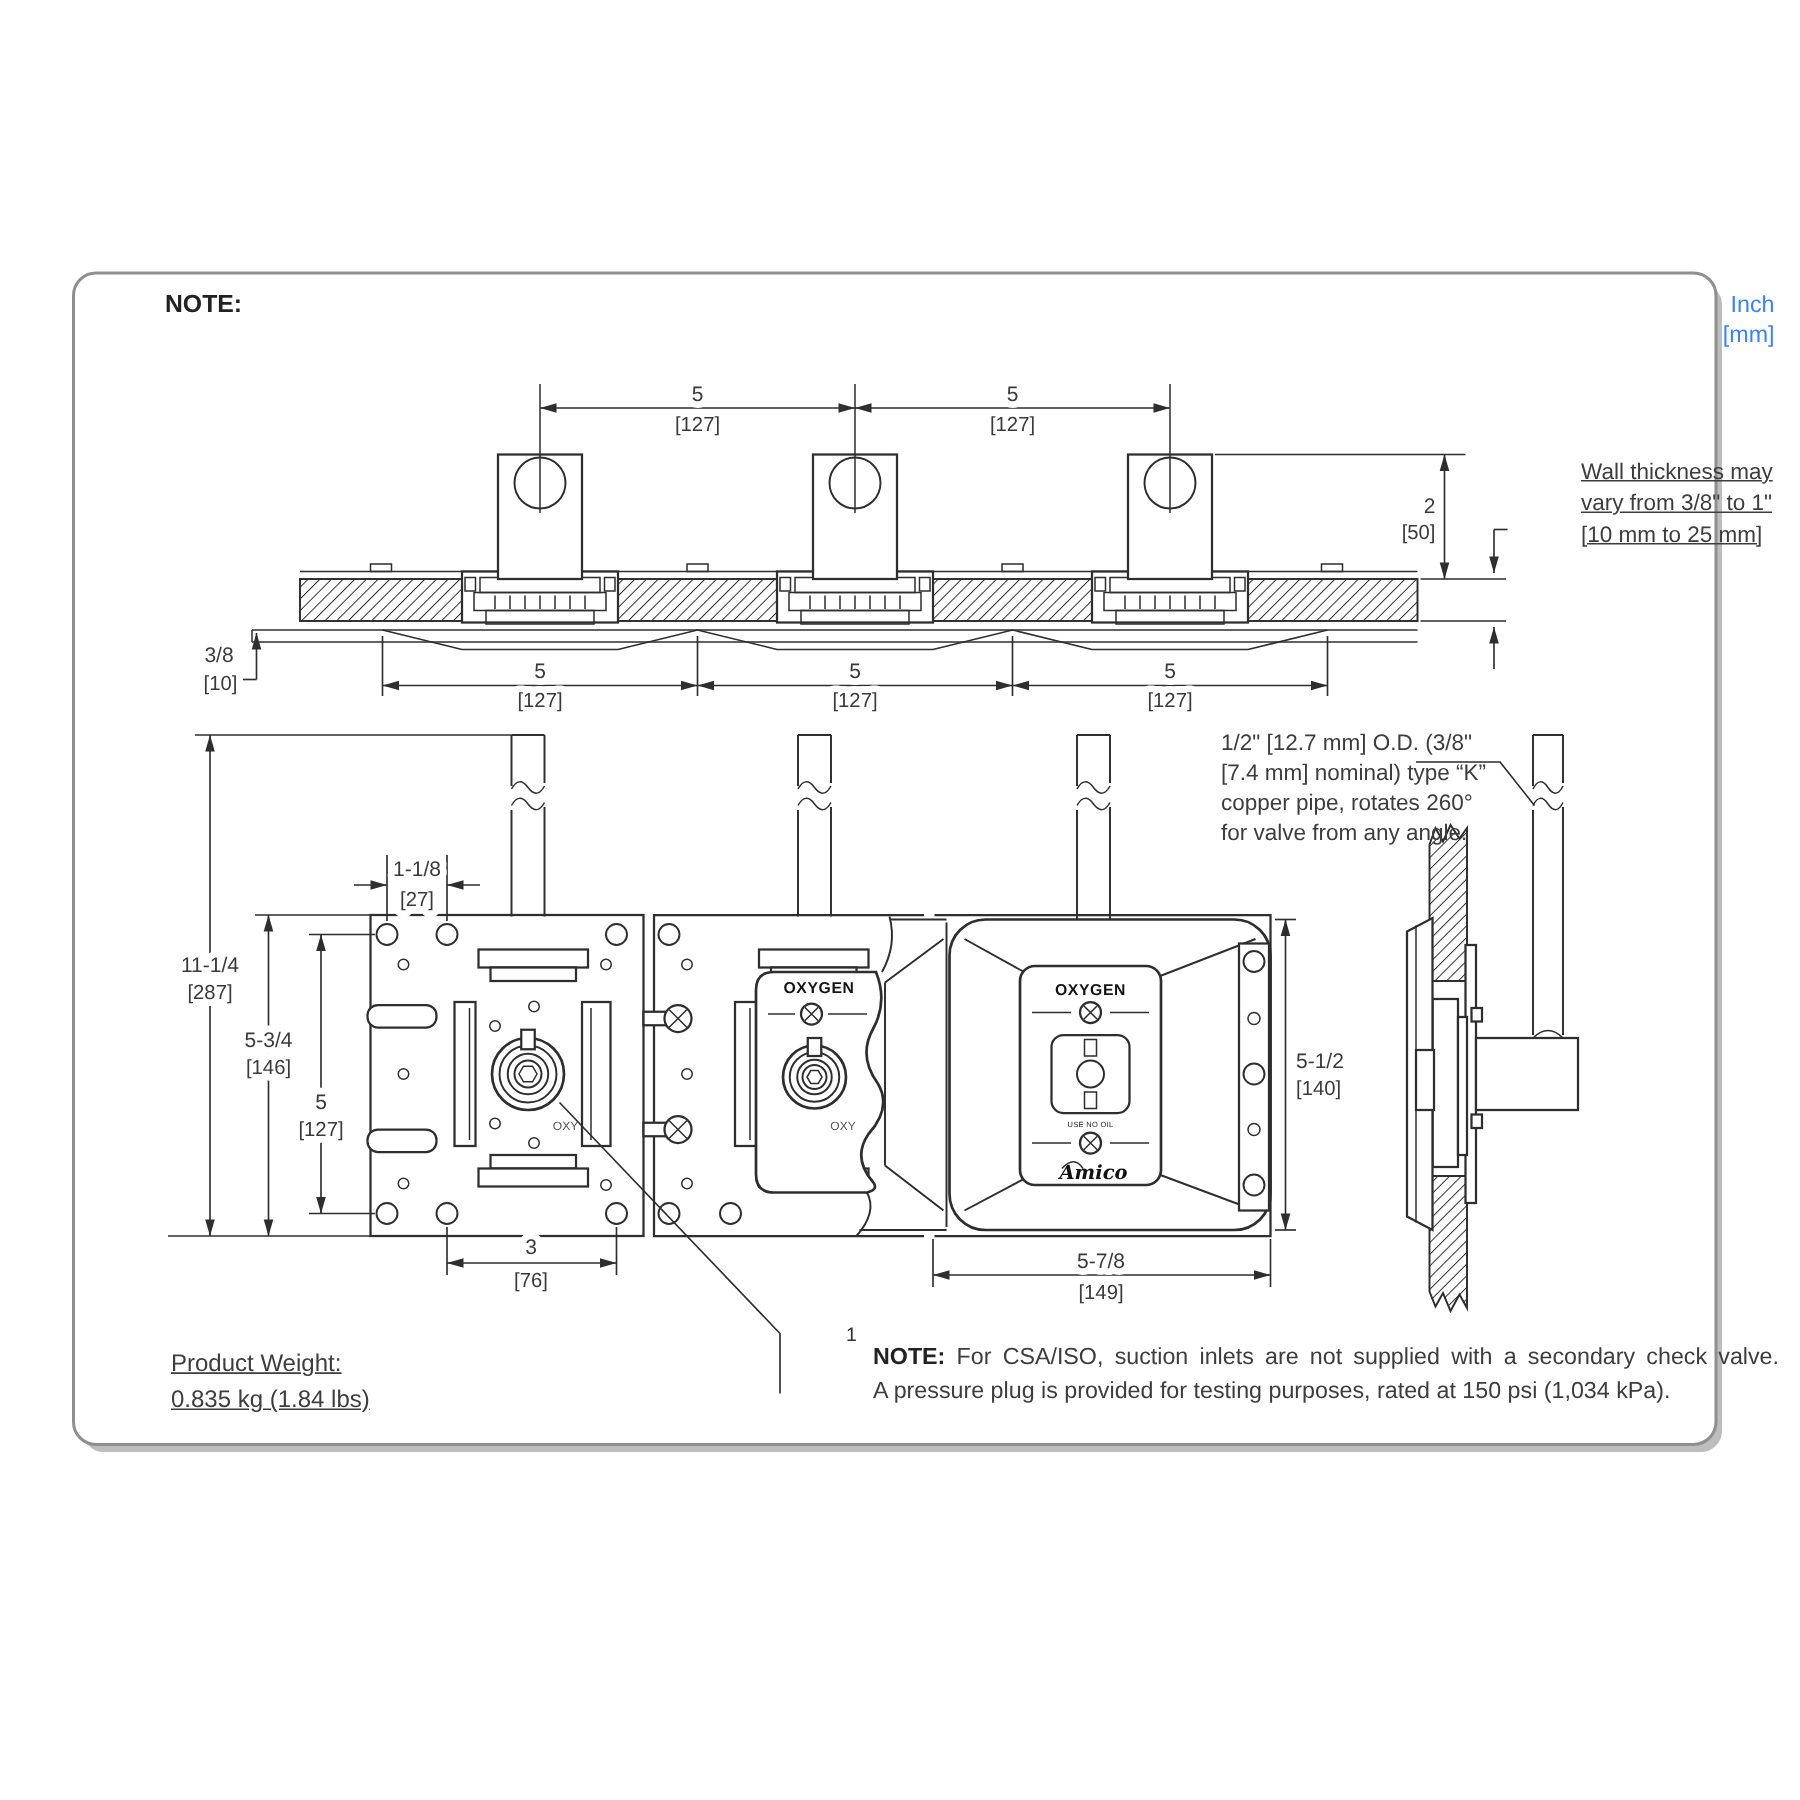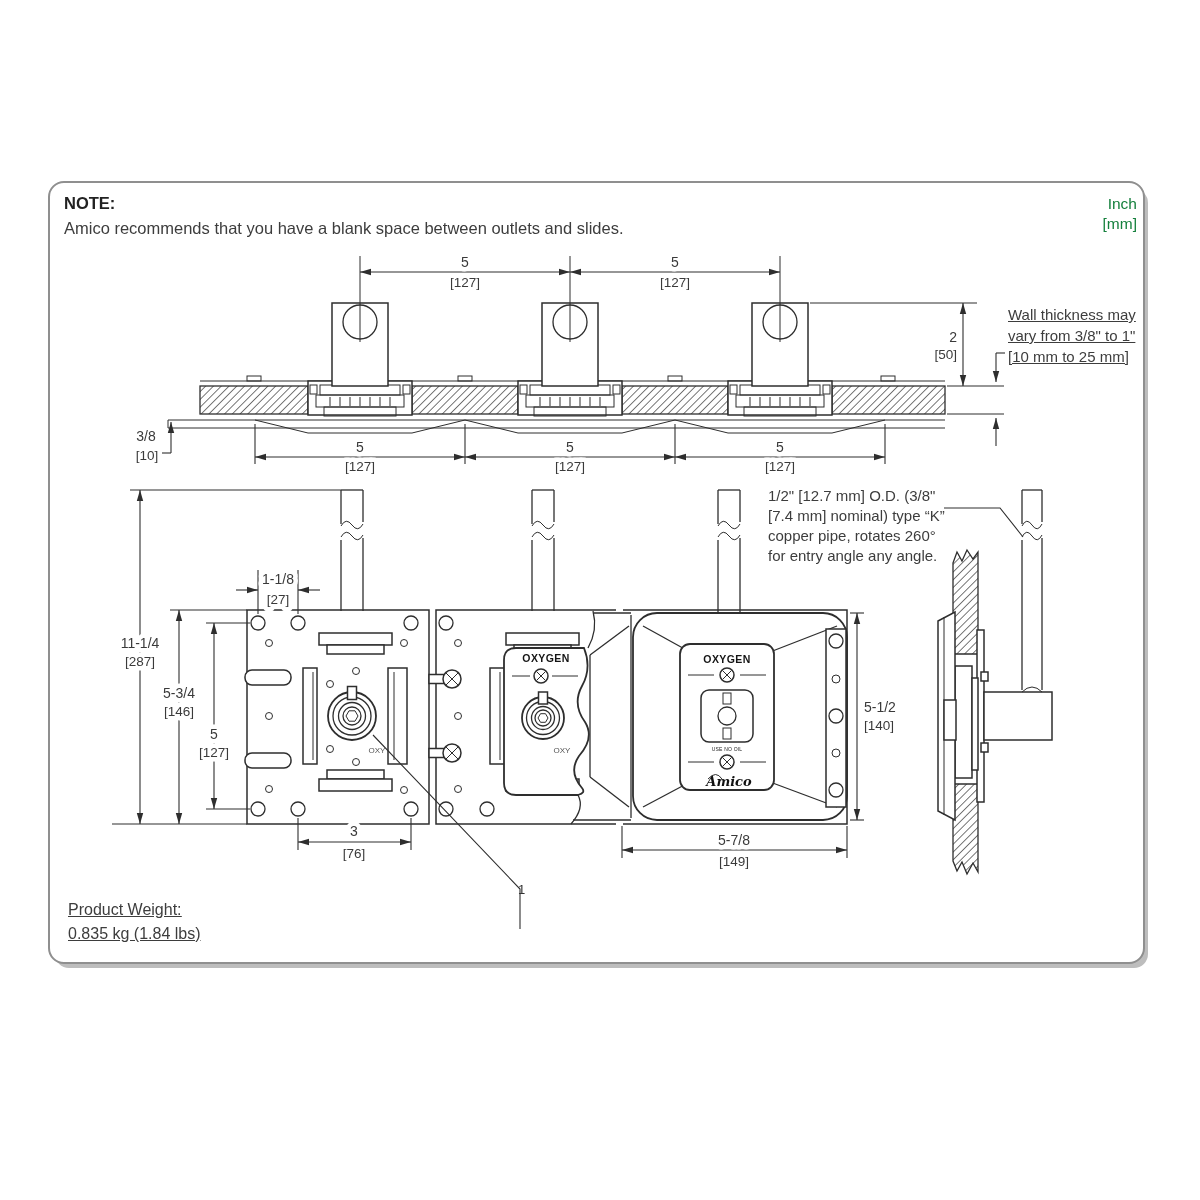--- a/index.html
+++ b/index.html
@@ -2,24 +2,24 @@
 <html><head>
 <meta charset="utf-8">
 <style>
   html,body{margin:0;padding:0;background:#fff;}
   #page{position:relative;width:1200px;height:1200px;background:#fff;overflow:hidden;
         font-family:"Liberation Sans",sans-serif;color:#3d3d3d;}
   #frame{position:absolute;left:48px;top:181px;width:1093px;height:779px;
          border:2px solid #8f8f8f;border-radius:16px;background:#fff;
          box-shadow:5px 6px 0 -2px #bdbdbd;}
   #drawing{position:absolute;left:0;top:0;width:1200px;height:1200px;}
-  .txtblock{position:absolute;white-space:nowrap;}
+  .txtblock{position:absolute;white-space:nowrap;margin-left:46px;}
   #header-note{left:64px;top:191px;font-size:16.5px;line-height:25px;}
   #header-note .ttl{font-weight:bold;color:#222;}
-  #units{left:1000px;top:194px;width:137px;text-align:right;font-size:15.5px;line-height:20px;color:#15803d;}
+  #units{left:1000px;top:194px;width:137px;text-align:right;font-size:15.5px;line-height:20px;color:#3b82f6;}
   #wall-note{left:1008px;top:304px;font-size:15px;line-height:21px;text-decoration:underline;}
   #pipe-note{left:768px;top:486px;font-size:15px;line-height:20px;}
   #footer-note{left:536px;top:893px;width:604px;font-size:15.5px;line-height:23px;white-space:normal;}
   #footer-note .jline{text-align:justify;text-align-last:justify;}
   #footer-note b{color:#222;}
   #note-marker{left:518px;top:882px;font-size:13px;color:#333;}
   #product-weight{left:68px;top:898px;font-size:16px;line-height:24px;text-decoration:underline;}
   #product-weight .pw-label{text-decoration:underline;}
   
   .s{stroke:#2e2e2e;fill:none;stroke-width:1.3px;}
@@ -401,41 +401,44 @@
         <line class="s" x1="1022" y1="540" x2="1022" y2="690"></line>
           <line class="s" x1="1042" y1="538" x2="1042" y2="690"></line>
         <path class="t" d="M1022,692 Q1032,682 1042,692"></path>
       </g>
       <polyline class="d" points="944,508 1000,508 1023,537" fill="none"></polyline>
     </g>
   </svg>
 
   <div class="txtblock" id="header-note">
     <div class="ttl">NOTE:</div>
-    <div>Amico recommends that you have a blank space between outlets and slides.</div>
   </div>
 
   <div class="txtblock" id="units">
     <div>Inch</div>
     <div>[mm]</div>
   </div>
 
   <div class="txtblock" id="wall-note">
     <div>Wall thickness may</div>
     <div>vary from 3/8" to 1"</div>
     <div>[10 mm to 25 mm]</div>
   </div>
 
   <div class="txtblock" id="pipe-note">
     <div>1/2" [12.7 mm] O.D. (3/8"</div>
     <div>[7.4 mm] nominal) type “K”</div>
     <div>copper pipe, rotates 260°</div>
-    <div>for entry angle any angle.</div>
+    <div>for valve from any angle.</div>
   </div>
 
   <div class="txtblock" id="note-marker">1</div>
 
+  <div class="txtblock" id="footer-note">
+    <div class="jline"><b>NOTE:</b> <span>For CSA/ISO, suction inlets are not supplied with a secondary check valve.</span></div>
+    <div>A pressure plug is provided for testing purposes, rated at 150 psi (1,034 kPa).</div>
+  </div>
 
   <div class="txtblock" id="product-weight">
     <div class="pw-label">Product Weight:</div>
     <div>0.835 kg (1.84 lbs)</div>
   </div>
 </div>
 
 </body></html>

